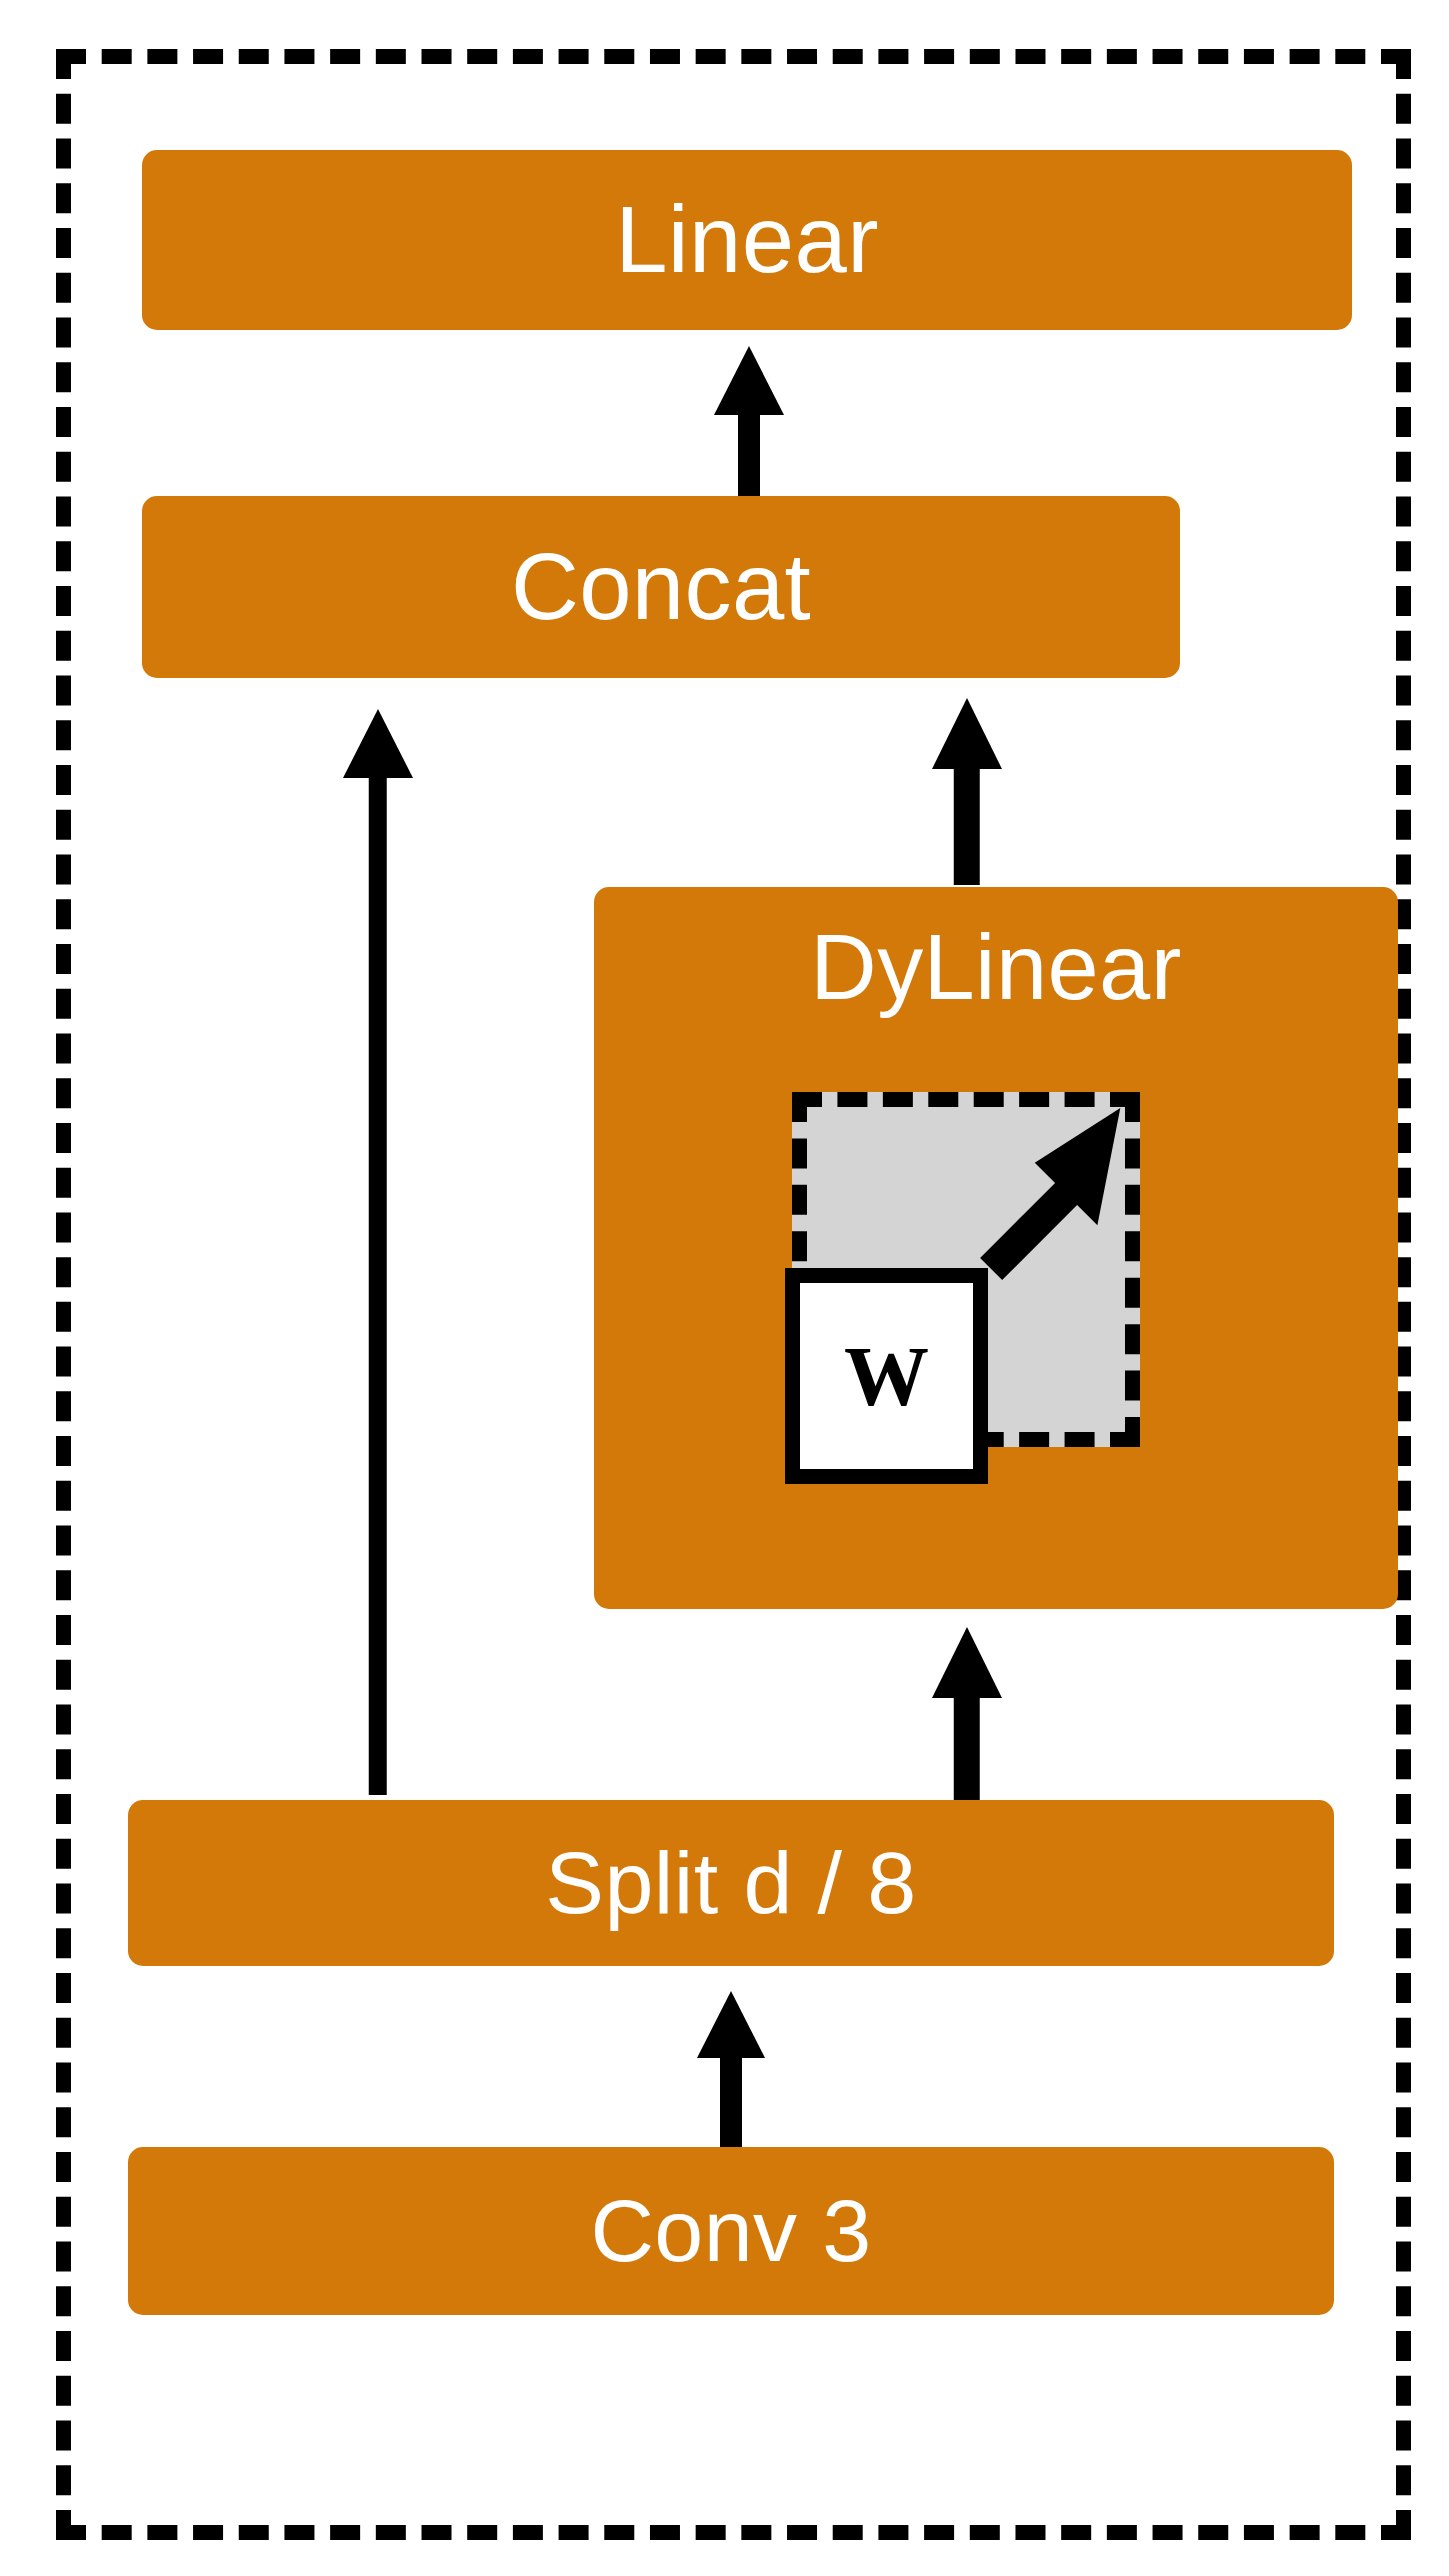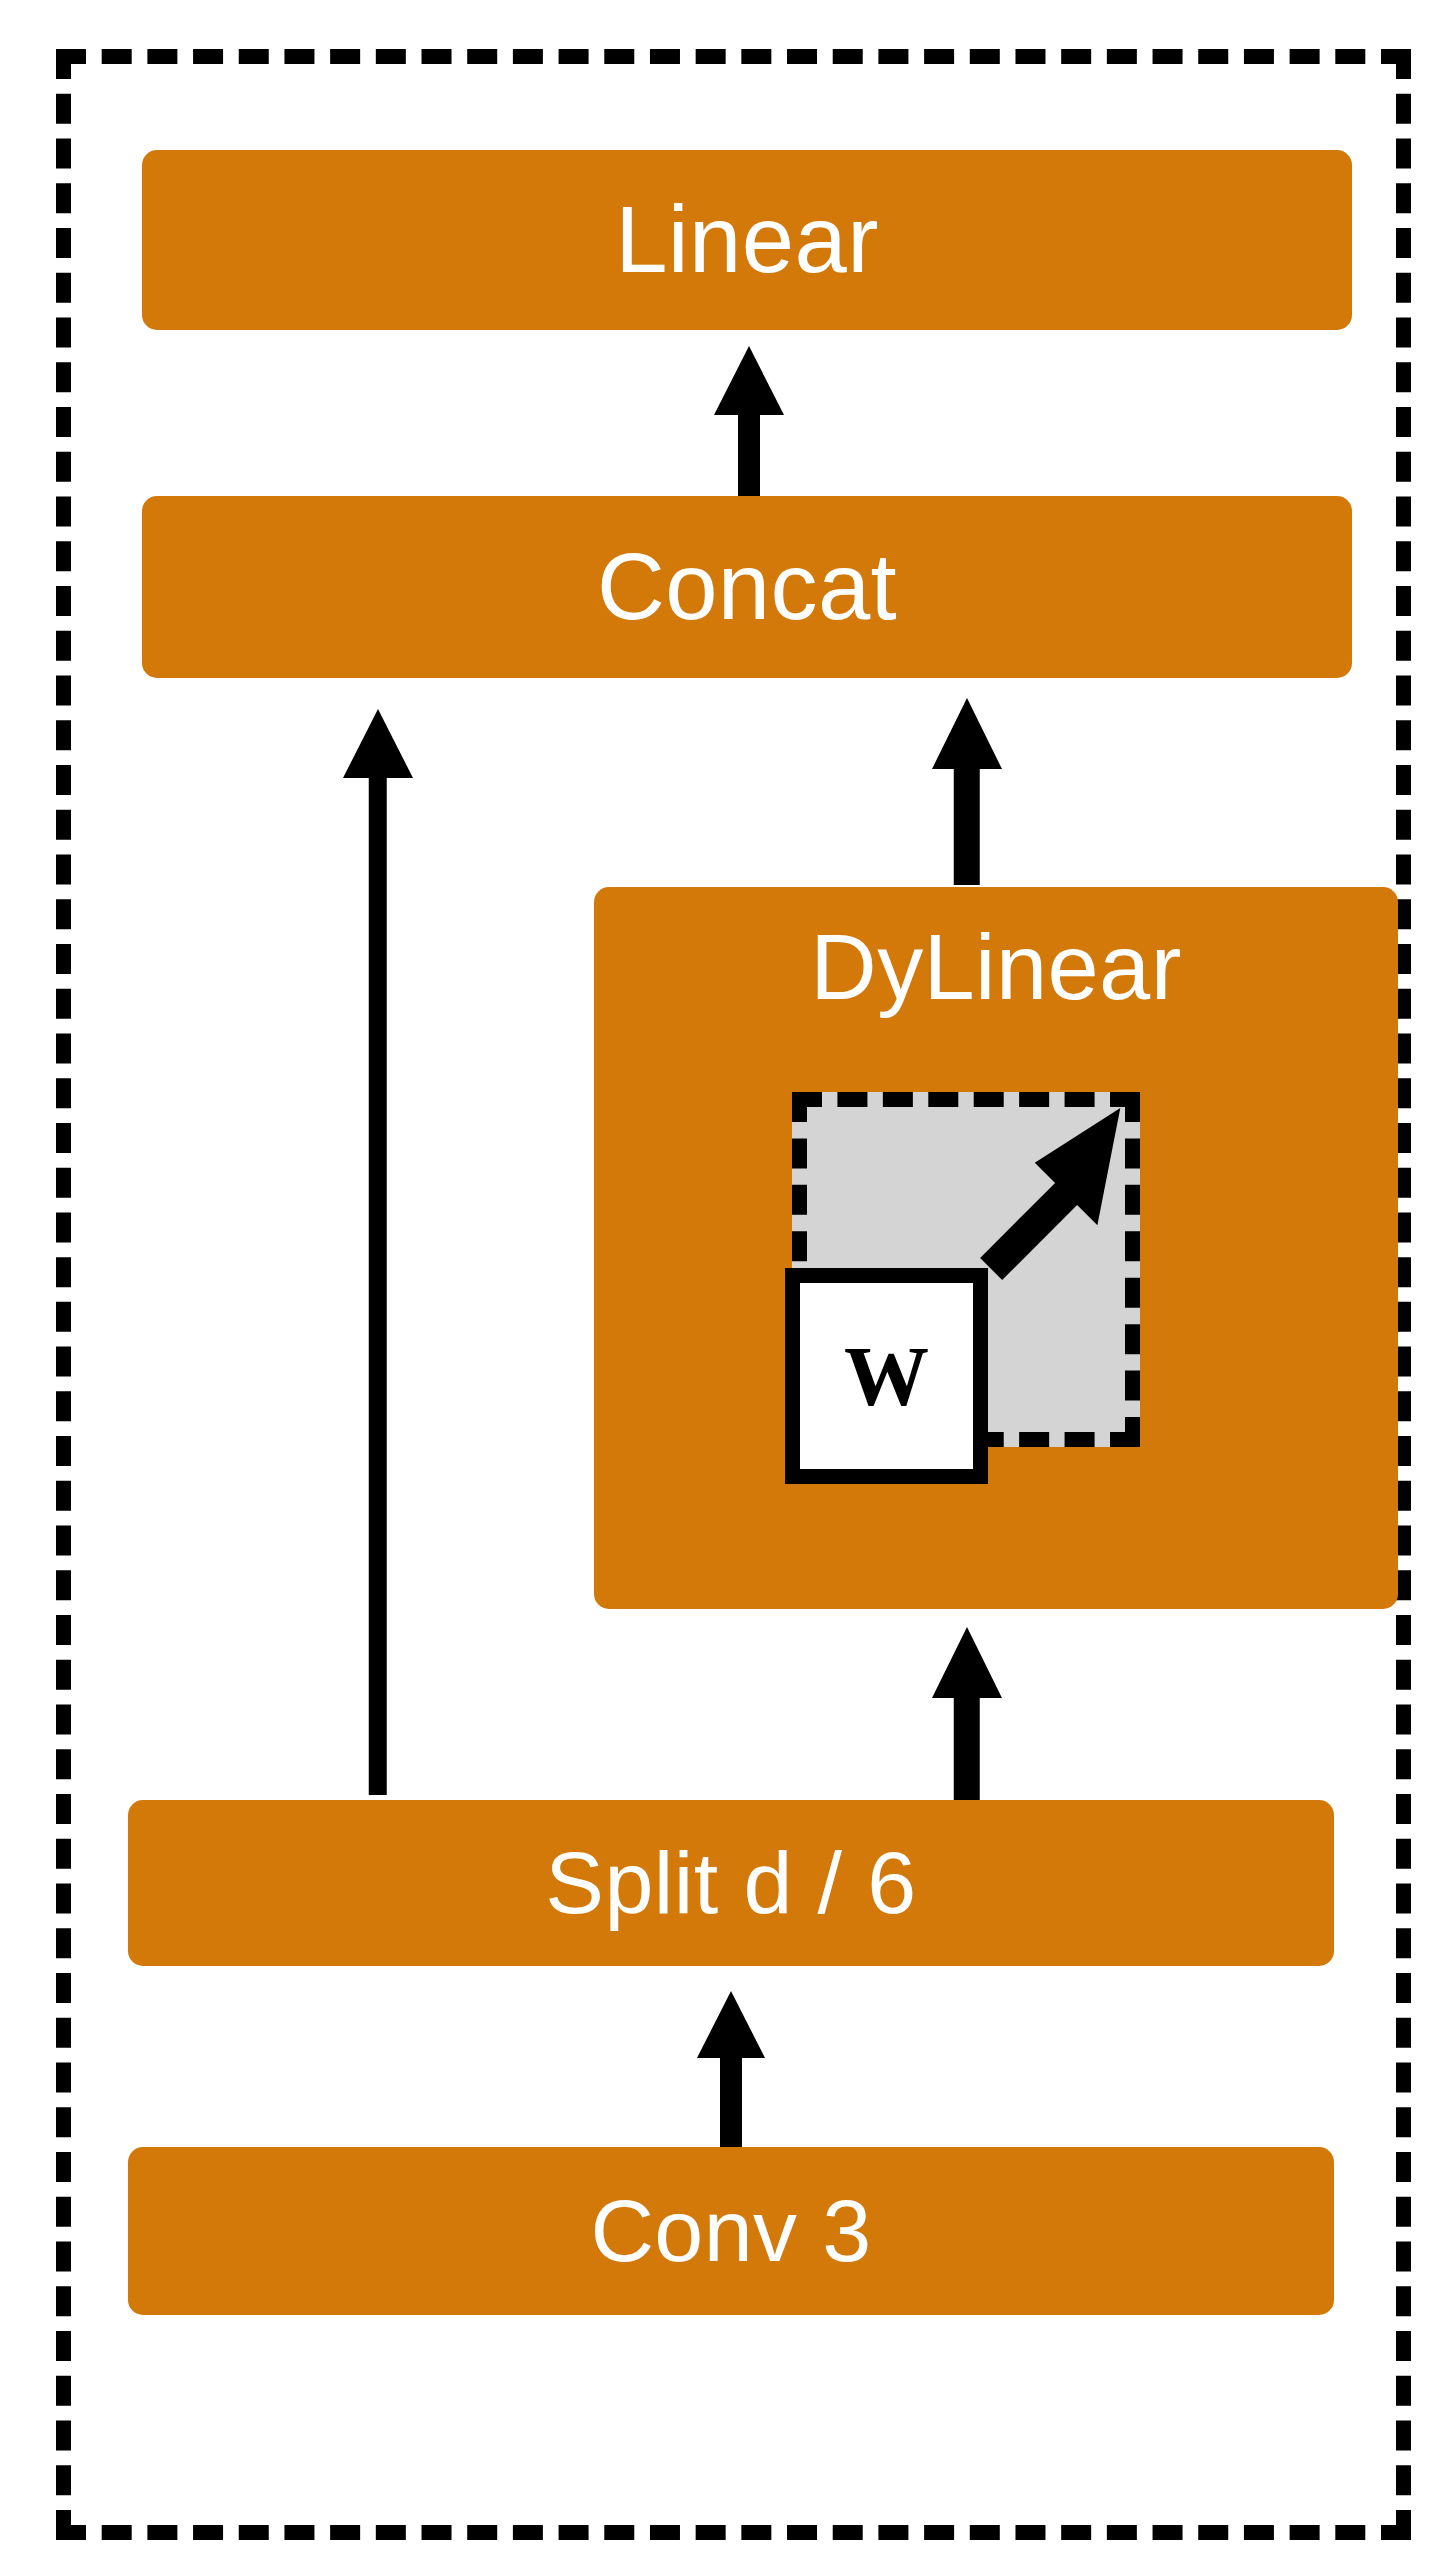--- a/index.html
+++ b/index.html
@@ -48,21 +48,21 @@
   .block-label {
     color: #ffffff;
     font-family: "Liberation Sans", sans-serif;
     font-weight: 400;
     letter-spacing: 0.4px;
     line-height: 1;
     white-space: nowrap;
   }
 
   #block-linear  { left: 142px;  top: 150px;  width: 1210px; height: 180px; }
-  #block-concat  { left: 142px;  top: 496px;  width: 1210px; height: 182px; }
+  #block-concat  { left: 142px;  top: 496px;  width: 1038px; height: 182px; }
   #block-split   { left: 128px;  top: 1800px; width: 1206px; height: 166px; }
   #block-conv    { left: 128px;  top: 2147px; width: 1206px; height: 168px; text-align: center; }
 
   #block-linear  .block-label { font-size: 94px; }
   #block-concat  .block-label { font-size: 94px; }
   #block-split   .block-label { font-size: 88px; }
   #block-conv    .block-label { font-size: 88px; }
 
   
   #block-dylinear {
@@ -255,21 +255,21 @@
     </div>
 
   </div>
 
   <div class="arrow-up" id="arrow-split-dylinear">
     <div class="head"></div>
     <div class="shaft"></div>
   </div>
 
   <div class="block" id="block-split">
-    <span class="block-label">Split d / 6</span>
+    <span class="block-label">Split d / 8</span>
   </div>
 
   <div class="arrow-up" id="arrow-conv-split">
     <div class="head"></div>
     <div class="shaft"></div>
   </div>
 
   <div class="block" id="block-conv">
     <span class="block-label">Conv 3</span>
   </div>

